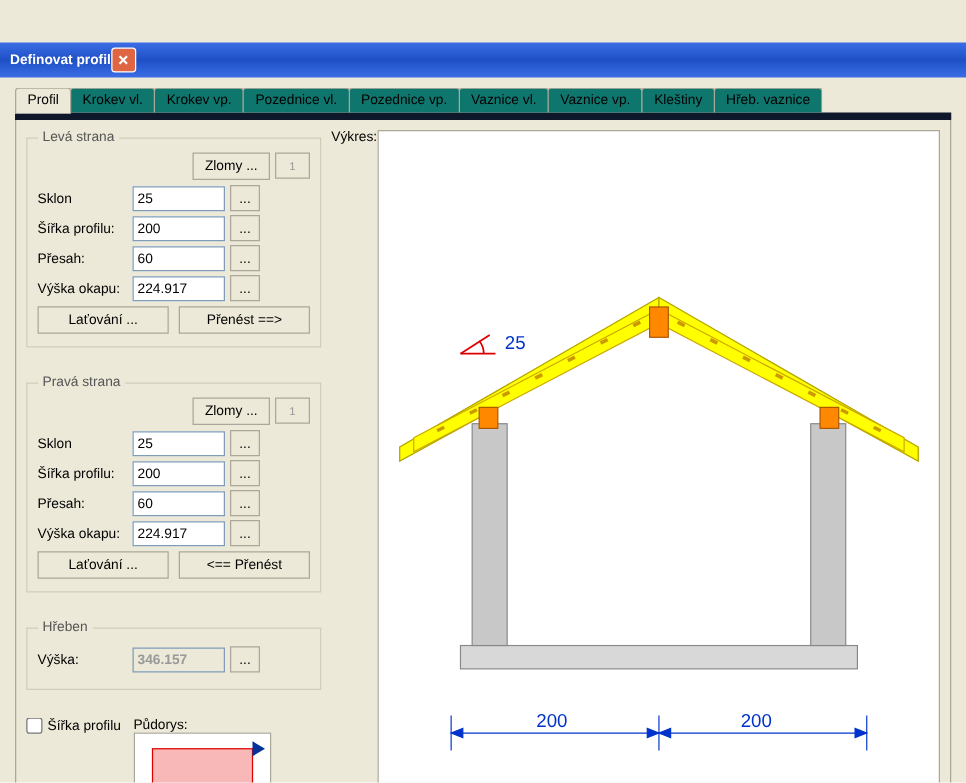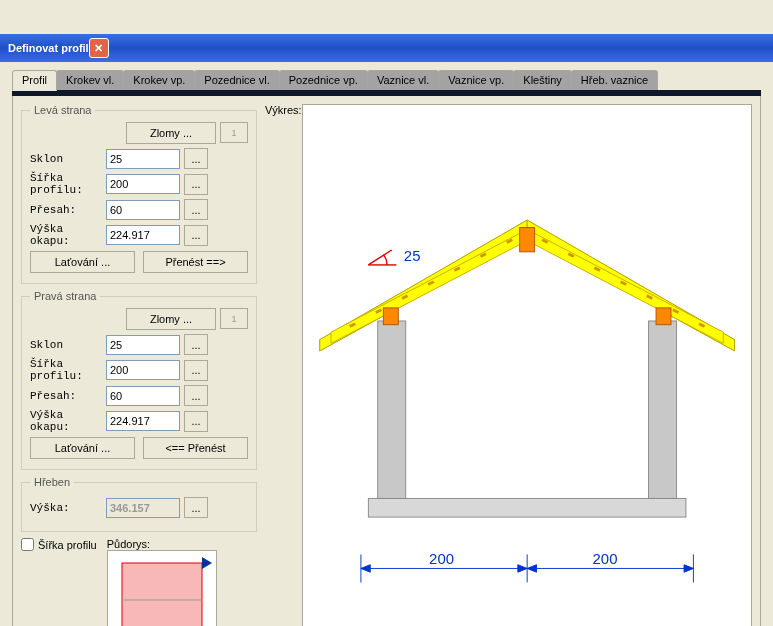--- a/index.html
+++ b/index.html
@@ -37,21 +37,21 @@
 }
 .tabs {
   display: flex;
   border-bottom: 6px solid #0f172a;
   position: relative;
 }
 .tab {
   padding: 3px 9px 4px 9px;
   border: 1px solid #aca899;
   border-bottom: none;
-  background: #a3a3a3;
+  background: #0f766e;
   margin-right: -1px;
   border-top-left-radius: 3px;
   border-top-right-radius: 3px;
   cursor: pointer;
   position: relative;
 }
 .tab.active {
   background: #ece9d8;
   border-bottom: 1px solid #ece9d8;
   margin-bottom: -1px;
@@ -62,29 +62,29 @@
   border-top: none;
   padding: 8px;
   display: flex;
   gap: 8px;
 }
 .left-col { width: 236px; flex-shrink: 0; }
 .right-col { flex: 1; display: flex; flex-direction: row; }
 fieldset {
   border: 1px solid #d0cdb9;
   padding: 6px 8px 10px 8px;
-  margin-bottom: 6px;
+  margin-bottom: 22px;
 }
 legend { padding: 0 4px; color: #555; }
 .row {
   display: flex;
   align-items: center;
   margin: 3px 0;
 }
-.row label { width: 76px; font-family: Liberation Mono, monospace; }
+.row label { width: 76px; }
 .row input[type="text"] {
   width: 74px;
   height: 20px;
   border: 1px solid #7f9db9;
   padding: 0 3px;
   font-family: inherit;
   font-size: 11px;
 }
 .row input[disabled] {
   background: #ece9d8;
@@ -113,21 +113,21 @@
   gap: 8px;
   margin-top: 4px;
 }
 .btn-row .btn { flex: 1; }
 .zlomy-row {
   display: flex;
   justify-content: flex-end;
   gap: 4px;
   margin-bottom: 4px;
 }
-.zlomy-row .btn { width: 90px; padding: 0; }
+.zlomy-row .btn { width: 62px; padding: 0; }
 .spin {
   width: 28px; height: 21px;
   border: 1px solid #aca899;
   font-size: 9px;
   display: flex; align-items: center; justify-content: center;
   background: #ece9d8;
   color: #999;
 }
 .pudorys {
   display: flex;

